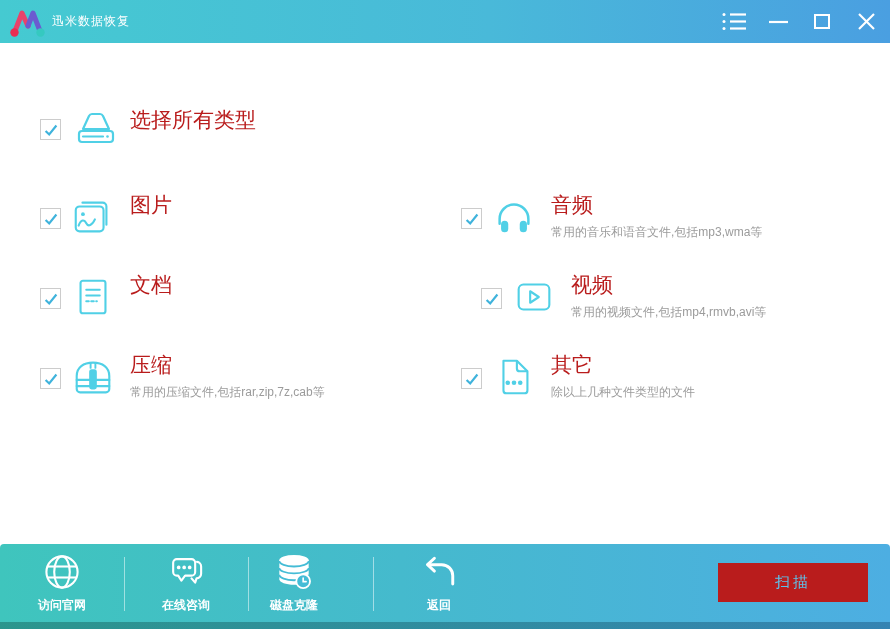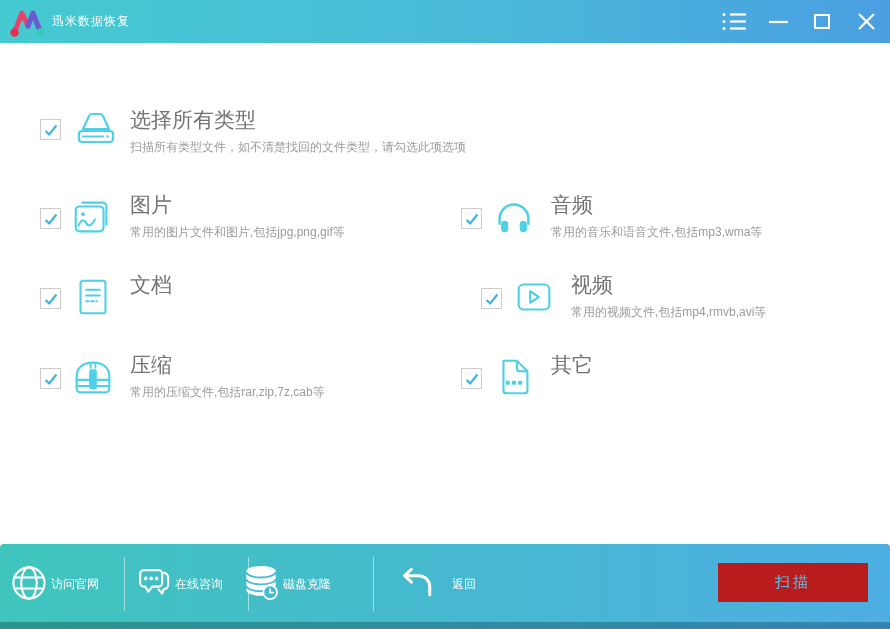--- a/index.html
+++ b/index.html
@@ -20,33 +20,33 @@
   .win-controls{position:absolute;right:2px;top:0;height:43px;display:flex;}
   .win-btn{width:44px;height:43px;display:flex;align-items:center;justify-content:center;cursor:pointer;}
   
   .cell{position:absolute;width:420px;height:58px;}
   .checkbox{
     position:absolute;left:0;top:14px;width:19px;height:19px;
     background:#ffffff;border:1px solid #cccccc;display:flex;align-items:center;justify-content:center;
   }
   .type-icon{position:absolute;left:30px;top:0;width:46px;height:48px;}
   .sel-icon{position:absolute;left:32px;top:-2px;width:48px;height:50px;}
-  .type-title{position:absolute;left:90px;top:-2px;font-size:21px;color:#737373;line-height:26px;white-space:nowrap;}
+  .type-title{position:absolute;left:90px;top:-2px;font-size:21px;color:#b91c1c;line-height:26px;white-space:nowrap;}
   .type-desc{position:absolute;left:90px;top:30px;font-size:12px;color:#9b9b9b;white-space:nowrap;}
   .sel-title{top:2px;}
   .sel-desc{top:34px;}
   
   .footer{
     position:absolute;left:0;top:544px;width:890px;height:85px;
     background:linear-gradient(90deg,#3fc5bd 0%,#45bacd 45%,#4daee2 100%);
     border-radius:4px 4px 0 0;
   }
   .footer-item{
     position:absolute;top:550px;width:110px;height:66px;
-    display:flex;flex-direction:row;align-items:center;cursor:pointer;
+    display:flex;flex-direction:column;align-items:center;cursor:pointer;font-weight:bold;
   }
   .f-label{color:#ffffff;font-size:12px;margin-top:3px;}
   .divider{position:absolute;top:557px;width:1px;height:54px;background:rgba(255,255,255,0.5);}
   .scan-btn{
     position:absolute;left:718px;top:563px;width:150px;height:39px;
     background:#b91c1c;color:#5fc0e8;font-size:15px;letter-spacing:3px;
     display:flex;align-items:center;justify-content:center;cursor:pointer;border:none;
   }
   .bottom-shade{
     position:absolute;left:0;top:622px;width:890px;height:7px;
@@ -107,39 +107,37 @@
   </span>
   <span class="sel-icon">
     <svg width="48" height="50" viewBox="0 0 48 48" stroke="#50d0e6" stroke-width="2.2" fill="none" stroke-linejoin="round" stroke-linecap="round">
       <path d="M11,25 L17,12 Q18,10 20,10 H28 Q30,10 31,12 L37,25 Z"></path>
       <rect x="7" y="27" width="34" height="11" rx="3"></rect>
       <line x1="11" y1="32.5" x2="31" y2="32.5"></line>
       <circle cx="35.5" cy="32.5" r="1.3" fill="#50d0e6" stroke="none"></circle>
     </svg>
   </span>
   <div class="type-title sel-title">选择所有类型</div>
-  <div class="type-desc sel-desc">扫描所有类型文件，如不清楚找回的文件类型，请勾选此项选项</div>
 </div>
 
 <div class="cell" style="left:40px;top:194px;">
   <span class="checkbox">
     <svg width="18" height="18" viewBox="0 0 20 20">
         <polyline points="4,11 8,15 16,5" fill="none" stroke="#3fb3dc" stroke-width="2.4"></polyline>
       </svg>
   </span>
   <span class="type-icon">
     <svg width="46" height="46" viewBox="0 0 48 48" stroke="#50d0e6" stroke-width="2.2" fill="none" stroke-linejoin="round" stroke-linecap="round">
       <path d="M13,9 h21 a4,4 0 0 1 4,4 v19"></path>
       <rect x="6" y="13" width="29" height="26" rx="4"></rect>
       <circle cx="13.5" cy="21" r="2" fill="#50d0e6" stroke="none"></circle>
       <path d="M9,33 C11.5,26 15,26.5 17,30.5 C19,34.5 23,33 26,26.5"></path>
     </svg>
   </span>
   <div class="type-title">图片</div>
-  <div class="type-desc">常用的图片文件和图片,包括jpg,png,gif等</div>
 </div>
 
 <div class="cell" style="left:461px;top:194px;">
   <span class="checkbox">
     <svg width="18" height="18" viewBox="0 0 20 20">
         <polyline points="4,11 8,15 16,5" fill="none" stroke="#3fb3dc" stroke-width="2.4"></polyline>
       </svg>
   </span>
   <span class="type-icon">
     <svg width="46" height="46" viewBox="0 0 48 48" stroke="#50d0e6" fill="none" stroke-linecap="round">
@@ -213,20 +211,21 @@
   <span class="type-icon">
     <svg width="46" height="46" viewBox="0 0 48 48" stroke="#50d0e6" stroke-width="2.2" fill="none" stroke-linejoin="round" stroke-linecap="round">
       <path d="M13,7 h14 l11,11 v20 a3,3 0 0 1 -3,3 H16 a3,3 0 0 1 -3,-3 z"></path>
       <path d="M27,7.5 v7.5 a3,3 0 0 0 3,3 h7.5"></path>
       <circle cx="17.5" cy="30" r="2.4" fill="#50d0e6" stroke="none"></circle>
       <circle cx="24" cy="30" r="2.4" fill="#50d0e6" stroke="none"></circle>
       <circle cx="30.5" cy="30" r="2.4" fill="#50d0e6" stroke="none"></circle>
     </svg>
   </span>
   <div class="type-title">其它</div>
+  <div class="type-desc">除以上几种文件类型的文件</div>
 </div>
 
 <div class="footer"></div>
 
 <div class="footer-item" style="left:7px;">
   <span>
     <svg width="44" height="44" viewBox="0 0 48 48" stroke="#ffffff" stroke-width="2.3" fill="none">
       <circle cx="24" cy="24" r="17"></circle>
       <ellipse cx="24" cy="24" rx="8.5" ry="17"></ellipse>
       <line x1="8.5" y1="18" x2="39.5" y2="18"></line>
@@ -263,21 +262,21 @@
       <path d="M8,27 c0,3.3 7.2,6 16,6 c8.8,0 16,-2.7 16,-6" fill="none" stroke="#45bcd6" stroke-width="2"></path>
       <circle cx="34" cy="34" r="7.5" fill="#45bcd6" stroke="#ffffff" stroke-width="2"></circle>
       <path d="M34,30.5 v4 h3.2" fill="none" stroke="#ffffff" stroke-width="1.8" stroke-linecap="round"></path>
     </svg>
   </span>
   <span class="f-label">磁盘克隆</span>
 </div>
 
 <div class="divider" style="left:373px;"></div>
 
-<div class="footer-item" style="left:394px;gap:14px;">
+<div class="footer-item" style="left:384px;">
   <span>
     <svg width="44" height="44" viewBox="0 0 48 48" stroke="#ffffff" stroke-width="3.2" fill="none" stroke-linecap="round" stroke-linejoin="round">
       <path d="M39,37 V28 A12,12 0 0 0 27,16 H12"></path>
       <path d="M19,9 L11.5,16 L19,23"></path>
     </svg>
   </span>
   <span class="f-label">返回</span>
 </div>
 
 <button class="scan-btn">扫描</button>

